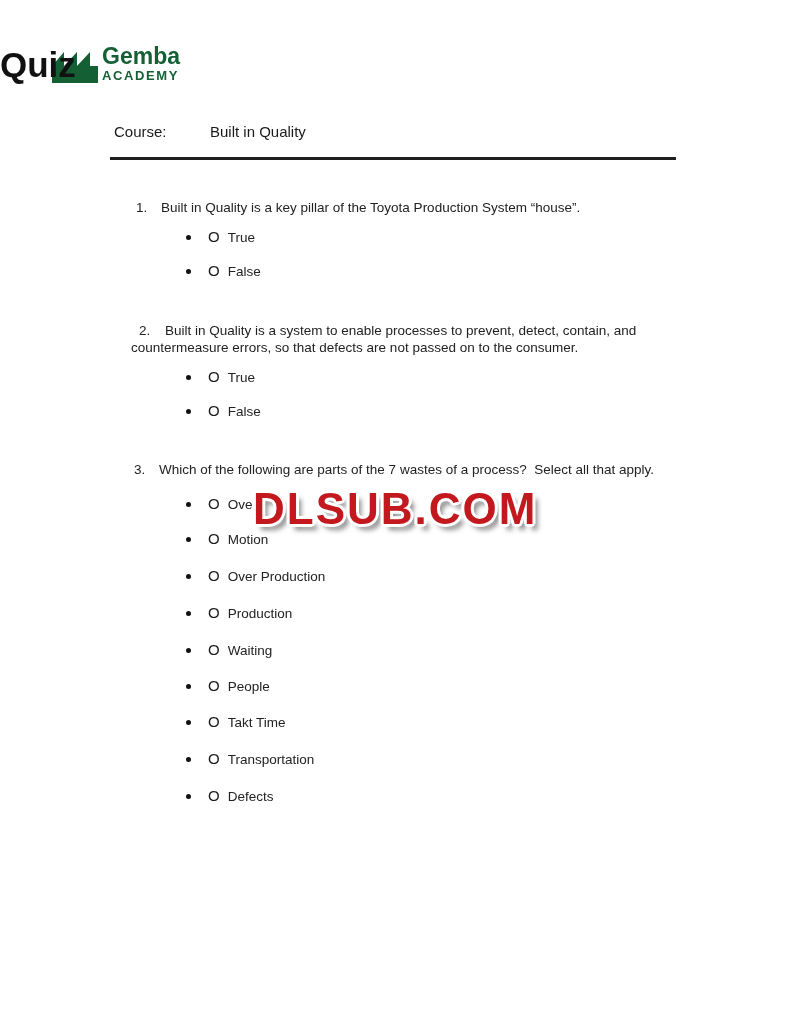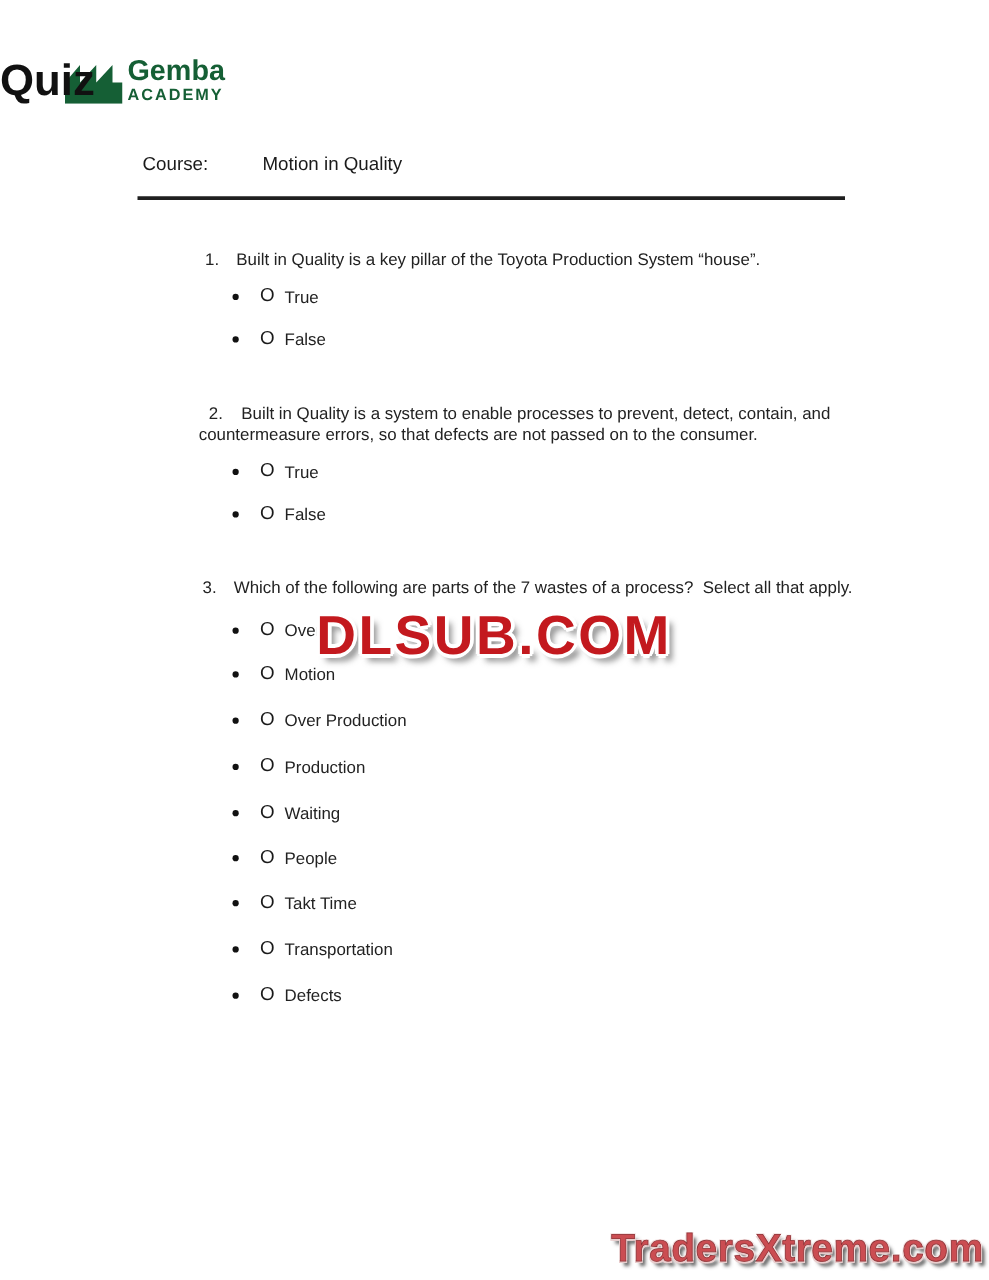--- a/index.html
+++ b/index.html
@@ -31,21 +31,21 @@
     font-size:35px; font-weight:bold; color:#111;
   }
 
   
   .course-row { position:absolute; left:114px; top:123px; font-size:15px; color:#1a1a1a; }
   .course-label { display:inline-block; width:96px; }
   .course-value { display:inline-block; }
   .course-rule { position:absolute; left:110px; top:157px; width:566px; height:3px; background:#1f1f1f; }
 
   
-  .question { position:absolute; font-size:13.5px; color:#222; line-height:17px; white-space:pre-wrap;margin-left:28px; }
+  .question { position:absolute; font-size:13.5px; color:#222; line-height:17px; white-space:pre-wrap; }
   .q-num { display:inline-block; min-width:25px; }
   .q1 { left:136px; top:199px; }
   .q2 { left:131px; top:322px; width:545px; }
   .q2 .q-num { margin-left:8px; min-width:26px; }
   .q3 { left:134px; top:461px; }
 
   
   .option {
     position:absolute; left:186px; display:flex; align-items:center; height:16px;
     font-size:13.5px; color:#222; cursor:default;
@@ -93,21 +93,21 @@
     </svg>
     <div class="logo-text">
       <span class="logo-name">Gemba</span>
       <span class="logo-sub">ACADEMY</span>
     </div>
   </div>
 
   <div class="quiz-title">Quiz</div>
 
   <div class="course-row">
-    <span class="course-label">Course:</span><span class="course-value">Motion in Quality</span>
+    <span class="course-label">Course:</span><span class="course-value">Built in Quality</span>
   </div>
   <div class="course-rule"></div>
 
   <div class="question q1"><span class="q-num">1.</span><span class="q-text">Built in Quality is a key pillar of the Toyota Production System “house”.</span></div>
 
   <div class="option" style="top:229px">
     <span class="bullet"></span>
     <span class="radio">O</span>
     <span class="opt-label">True</span>
   </div>
@@ -173,15 +173,14 @@
     <span class="opt-label">Transportation</span>
   </div>
   <div class="option" style="top:788px">
     <span class="bullet"></span>
     <span class="radio">O</span>
     <span class="opt-label">Defects</span>
   </div>
 
   <div class="wm-dlsub">DLSUB.COM</div>
 
-  <div class="wm-traders">TradersXtreme.com</div>
 
 </div>
 
 </body></html>

